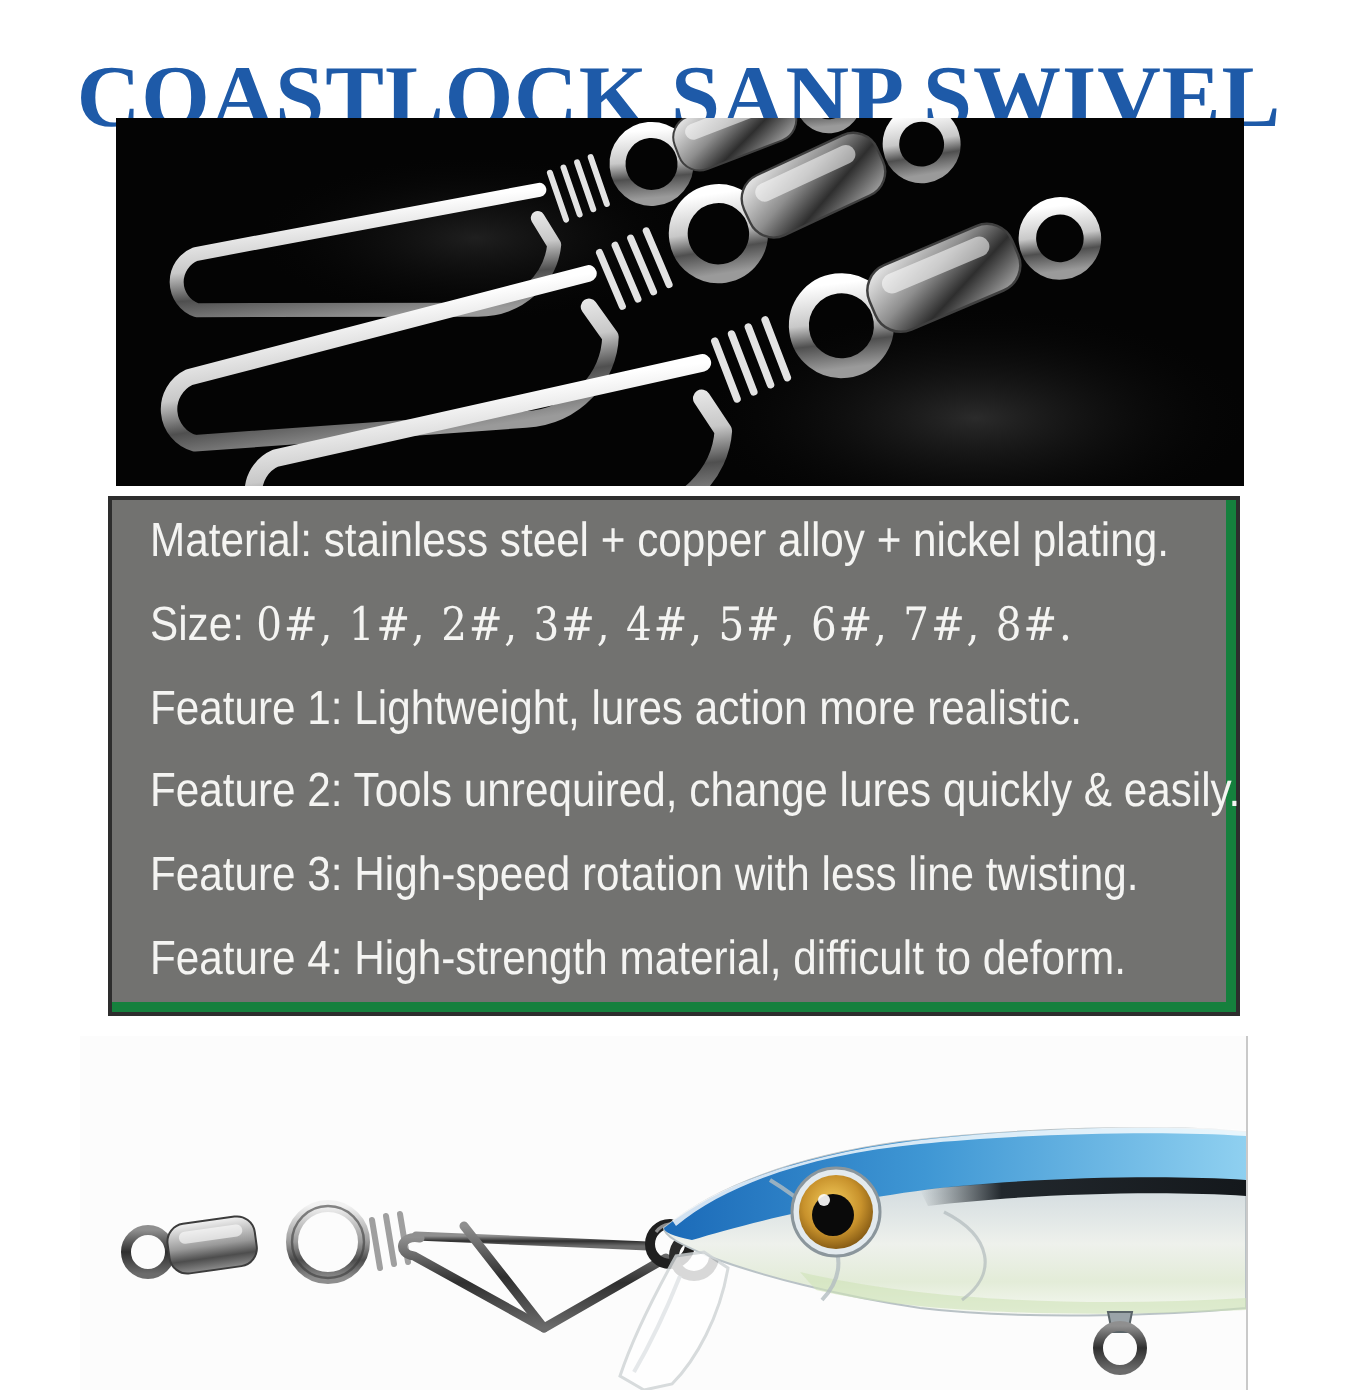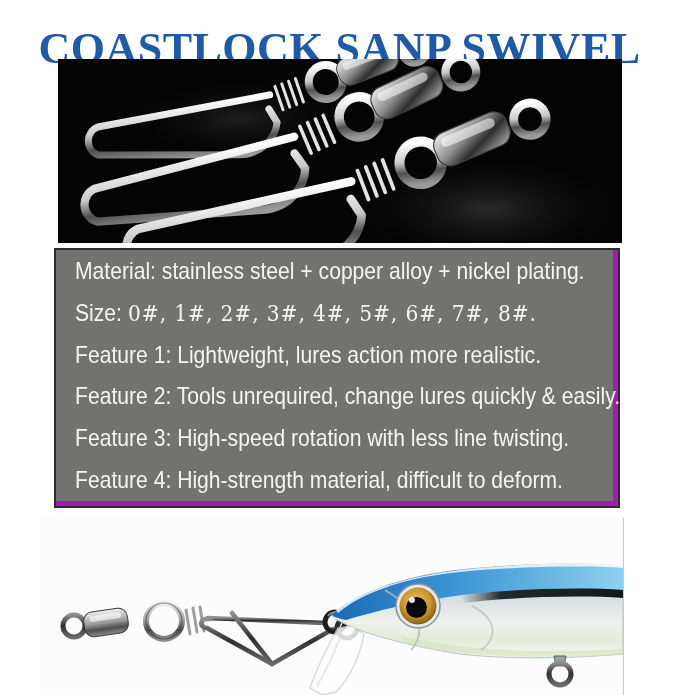--- a/index.html
+++ b/index.html
@@ -15,21 +15,21 @@
   }
   
   .hero {
     position:absolute; left:58px; top:59px; width:564px; height:184px;
     background:#040404; overflow:hidden;
   }
   .hero svg { display:block; width:100%; height:100%; }
   
   .specs-frame {
     position:absolute; left:54px; top:248px; width:566px; height:260px;
-    border:2px solid #2d2d2d; background:#a21caf; box-sizing:border-box;
+    border:2px solid #2d2d2d; background:#15803d; box-sizing:border-box;
   }
   .specs-inner {
     position:absolute; left:0; top:0; right:5px; bottom:5px;
     background:#727270;
     display:flex; flex-direction:column; justify-content:space-around;
     padding-left:19px; box-sizing:border-box;
   }
   .spec-line {
     margin:0; color:#f4f4f2; font-size:24px; line-height:1;
     transform:scaleX(0.88); transform-origin:left center; white-space:nowrap;

